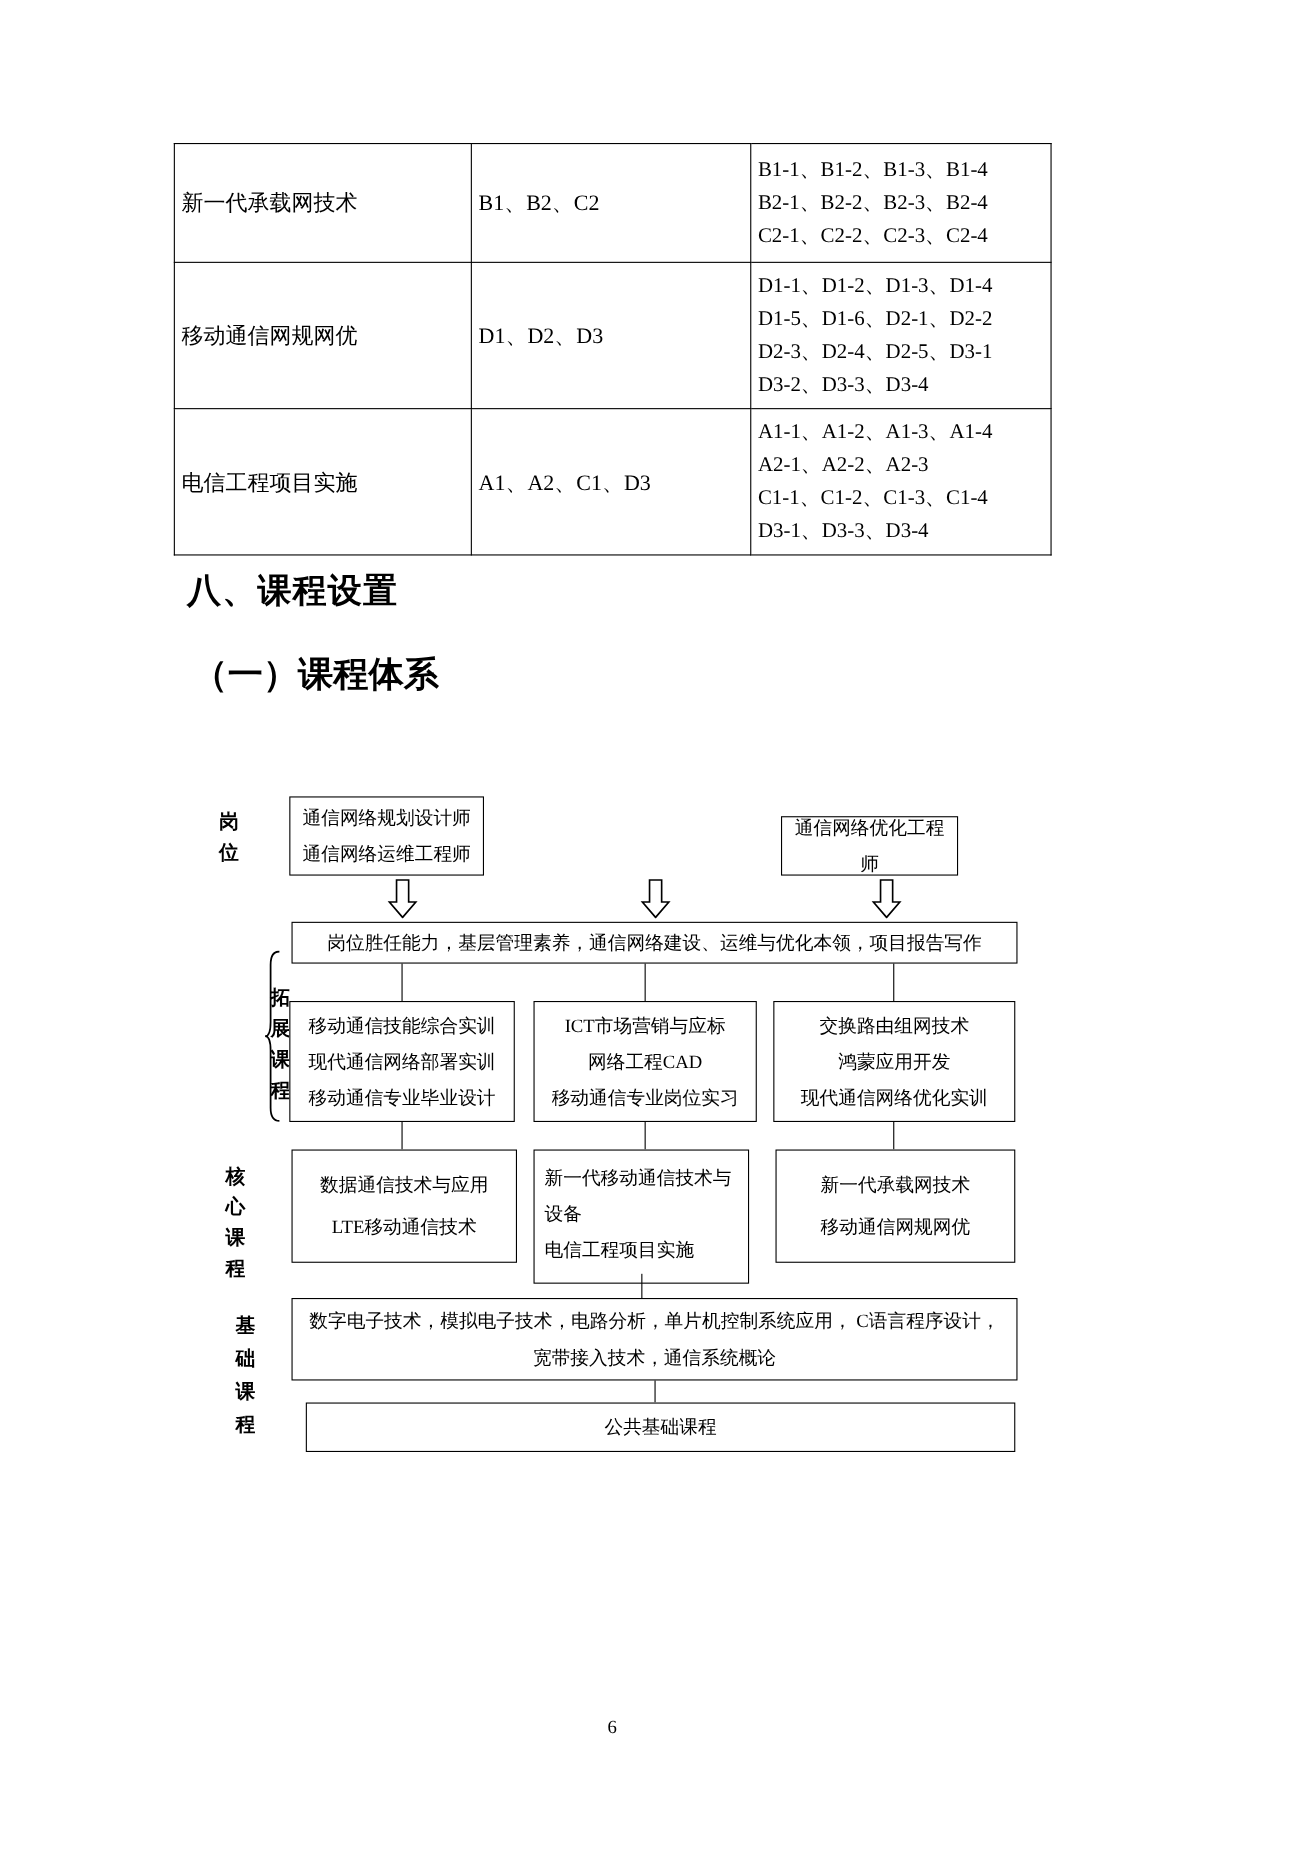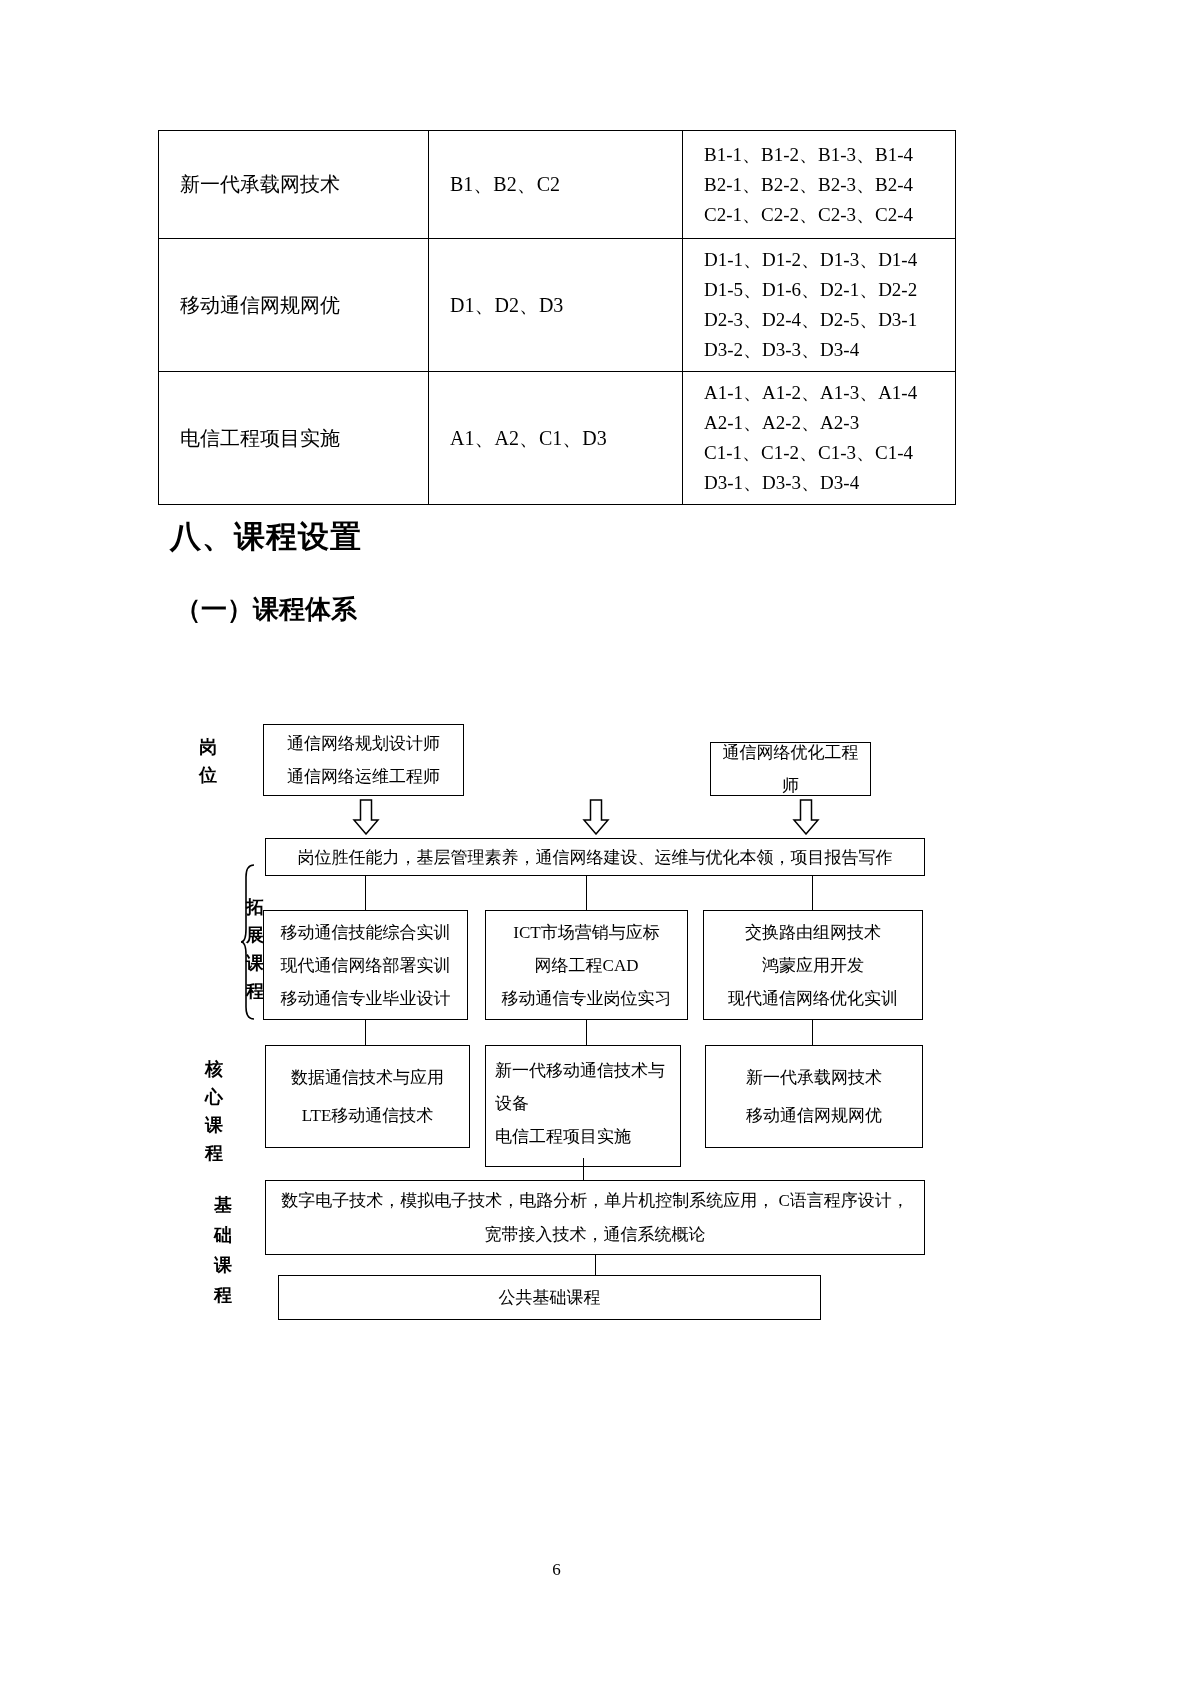--- a/index.html
+++ b/index.html
@@ -21,21 +21,21 @@
     left: 158px;
     top: 130px;
     width: 797px;
     border-collapse: collapse;
     table-layout: fixed;
   }
   .doc-table td {
     border: 1.7px solid #000;
     font-size: 20px;
     vertical-align: middle;
-    padding: 6px 21px;
+    padding: 6px 6px;
   }
   .doc-table .col1 { width: 270px; }
   .doc-table .col2 { width: 254px; }
   .doc-table .col3 { width: 273px; font-size: 19px; }
   .doc-table .col3 div { line-height: 30px; }
 
   
   .h-section {
     position: absolute;
     left: 170px;
@@ -44,21 +44,21 @@
     font-weight: bold;
     font-size: 31px;
     letter-spacing: 1px;
   }
   .h-subsection {
     position: absolute;
     left: 175px;
     top: 592px;
     font-family: Liberation Serif, serif;
     font-weight: bold;
-    font-size: 26px;
+    font-size: 32px;
   }
 
   
   .dg-box {
     position: absolute;
     border: 1.6px solid #000;
     background: #fff;
     font-size: 17px;
     line-height: 33px;
     display: flex;
@@ -147,21 +147,21 @@
 
   <div class="side-label" style="left:197px; top:733px;">岗位</div>
   <div class="side-label" style="left:216px; top:893px;margin-left:28px;">拓展课程</div>
   <div class="side-label" style="left:203px; top:1055px;">核心课程</div>
   <div class="side-label" style="left:212px; top:1190px; line-height:30px;">基础课程</div>
 
   <svg class="brace-svg" style="left:240px; top:864px;" width="16" height="156" viewBox="0 0 16 156">
     <path d="M14,1 Q6,1 6,13 L6,65 Q6,78 1,78 Q6,78 6,91 L6,143 Q6,155 14,155" fill="none" stroke="#000" stroke-width="1.6"></path>
   </svg>
 
-  <div class="dg-box" style="left:263px; top:724px; width:201px; height:72px;align-items:center;">
+  <div class="dg-box" style="left:263px; top:724px; width:177px; height:72px;align-items:center;">
     <div>通信网络规划设计师</div>
     <div>通信网络运维工程师</div>
   </div>
   <div class="dg-box" style="left:710px; top:742px; width:161px; height:54px;">
     <div>通信网络优化工程师</div>
   </div>
 
   <svg class="arrow-svg" style="left:352px; top:799px;" width="28" height="36" viewBox="0 0 28 36">
     <polygon points="8.5,1 19.5,1 19.5,21 26,21 14,35 2,21 8.5,21" fill="#fff" stroke="#000" stroke-width="1.5"></polygon>
   </svg>
@@ -215,19 +215,19 @@
 
   <div class="vline" style="left:583px; top:1158px; height:22px;"></div>
 
   <div class="dg-box" style="left:265px; top:1180px; width:660px; height:75px; line-height:34px;">
     <div>数字电子技术，模拟电子技术，电路分析，单片机控制系统应用， C语言程序设计，</div>
     <div>宽带接入技术，通信系统概论</div>
   </div>
 
   <div class="vline" style="left:595px; top:1255px; height:20px;"></div>
 
-  <div class="dg-box" style="left:278px; top:1275px; width:543px; height:45px;">
+  <div class="dg-box" style="left:278px; top:1275px; width:645px; height:45px;">
     <div>公共基础课程</div>
   </div>
 
   <div class="page-number">6</div>
 
 </div>
 
 </body></html>

